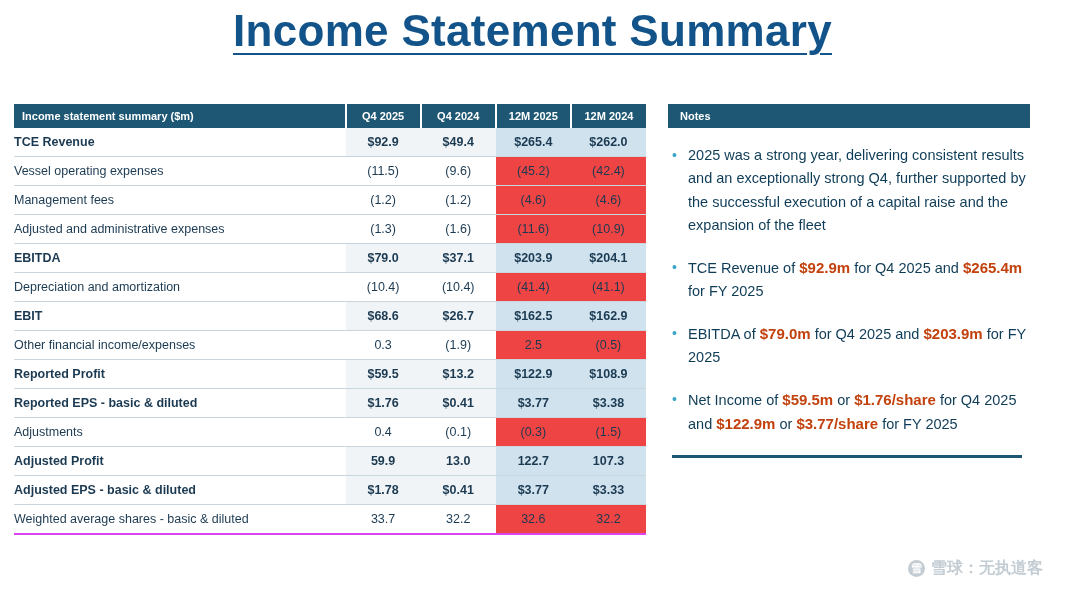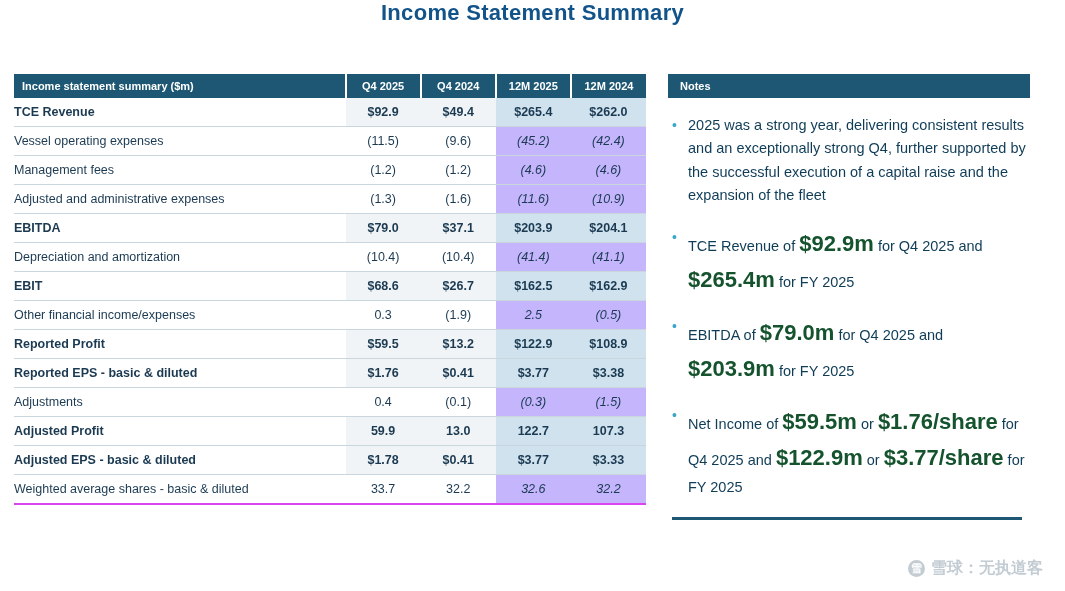--- a/index.html
+++ b/index.html
@@ -11,24 +11,26 @@
     height: 591px;
     background: #ffffff;
     font-family: "Liberation Sans", sans-serif;
     color: #1b3a52;
     overflow: hidden;
     position: relative;
   }
   
   .page-title {
     text-align: center;
-    font-size: 22px;
+    font-size: 44px;
     font-weight: bold;
     color: #12548a;
     letter-spacing: 0.3px;
+    padding-top: 6px;
+    text-decoration: underline;
     text-underline-offset: 7px;
     text-decoration-thickness: 2px;
   }
 
   
   .content {
     display: flex;
     gap: 22px;
     padding: 48px 14px 0 14px;
     box-sizing: border-box;
@@ -71,21 +73,21 @@
   td.num {
     text-align: center;
     height: 28px;
     width: 70px;
   }
   tr.row td { border-bottom: 1px solid #c9d6de; }
   tr.bold td { font-weight: bold; }
   tr.bold td.lbl { font-weight: bold; }
   tr.row td.num.shade { background: #ddeaf2; }
   tr.row.bold td.num.shade { background: #cfe2ee; }
-  tr.row td.num.shade-lite { background: #c4b5fd; font-style: italic; }
+  tr.row td.num.shade-lite { background: #ef4444; }
   tr.row.bold td.num.plain { background: #f1f4f6; }
   tr.last td { border-bottom: 2px solid #d946ef; }
 
   
   .notes-head {
     background: #1d5773;
     color: #fff;
     font-weight: bold;
     font-size: 11px;
     height: 24px;
@@ -104,23 +106,23 @@
     margin-bottom: 18px;
   }
   .note .bullet {
     flex: 0 0 16px;
     color: #3aa6c9;
     font-size: 14px;
     line-height: 1.6;
   }
   .note .txt { flex: 1; }
   .hl {
-    color: #14532d;
-    font-weight: bold;
-    font-size: 22px;
+    color: #c2410c;
+    font-weight: bold;
+    font-size: 15px;
   }
   .notes-rule {
     border-top: 3px solid #1d5773;
     margin: 6px 8px 0 4px;
   }
 
   
   .watermark {
     position: absolute;
     right: 22px;

